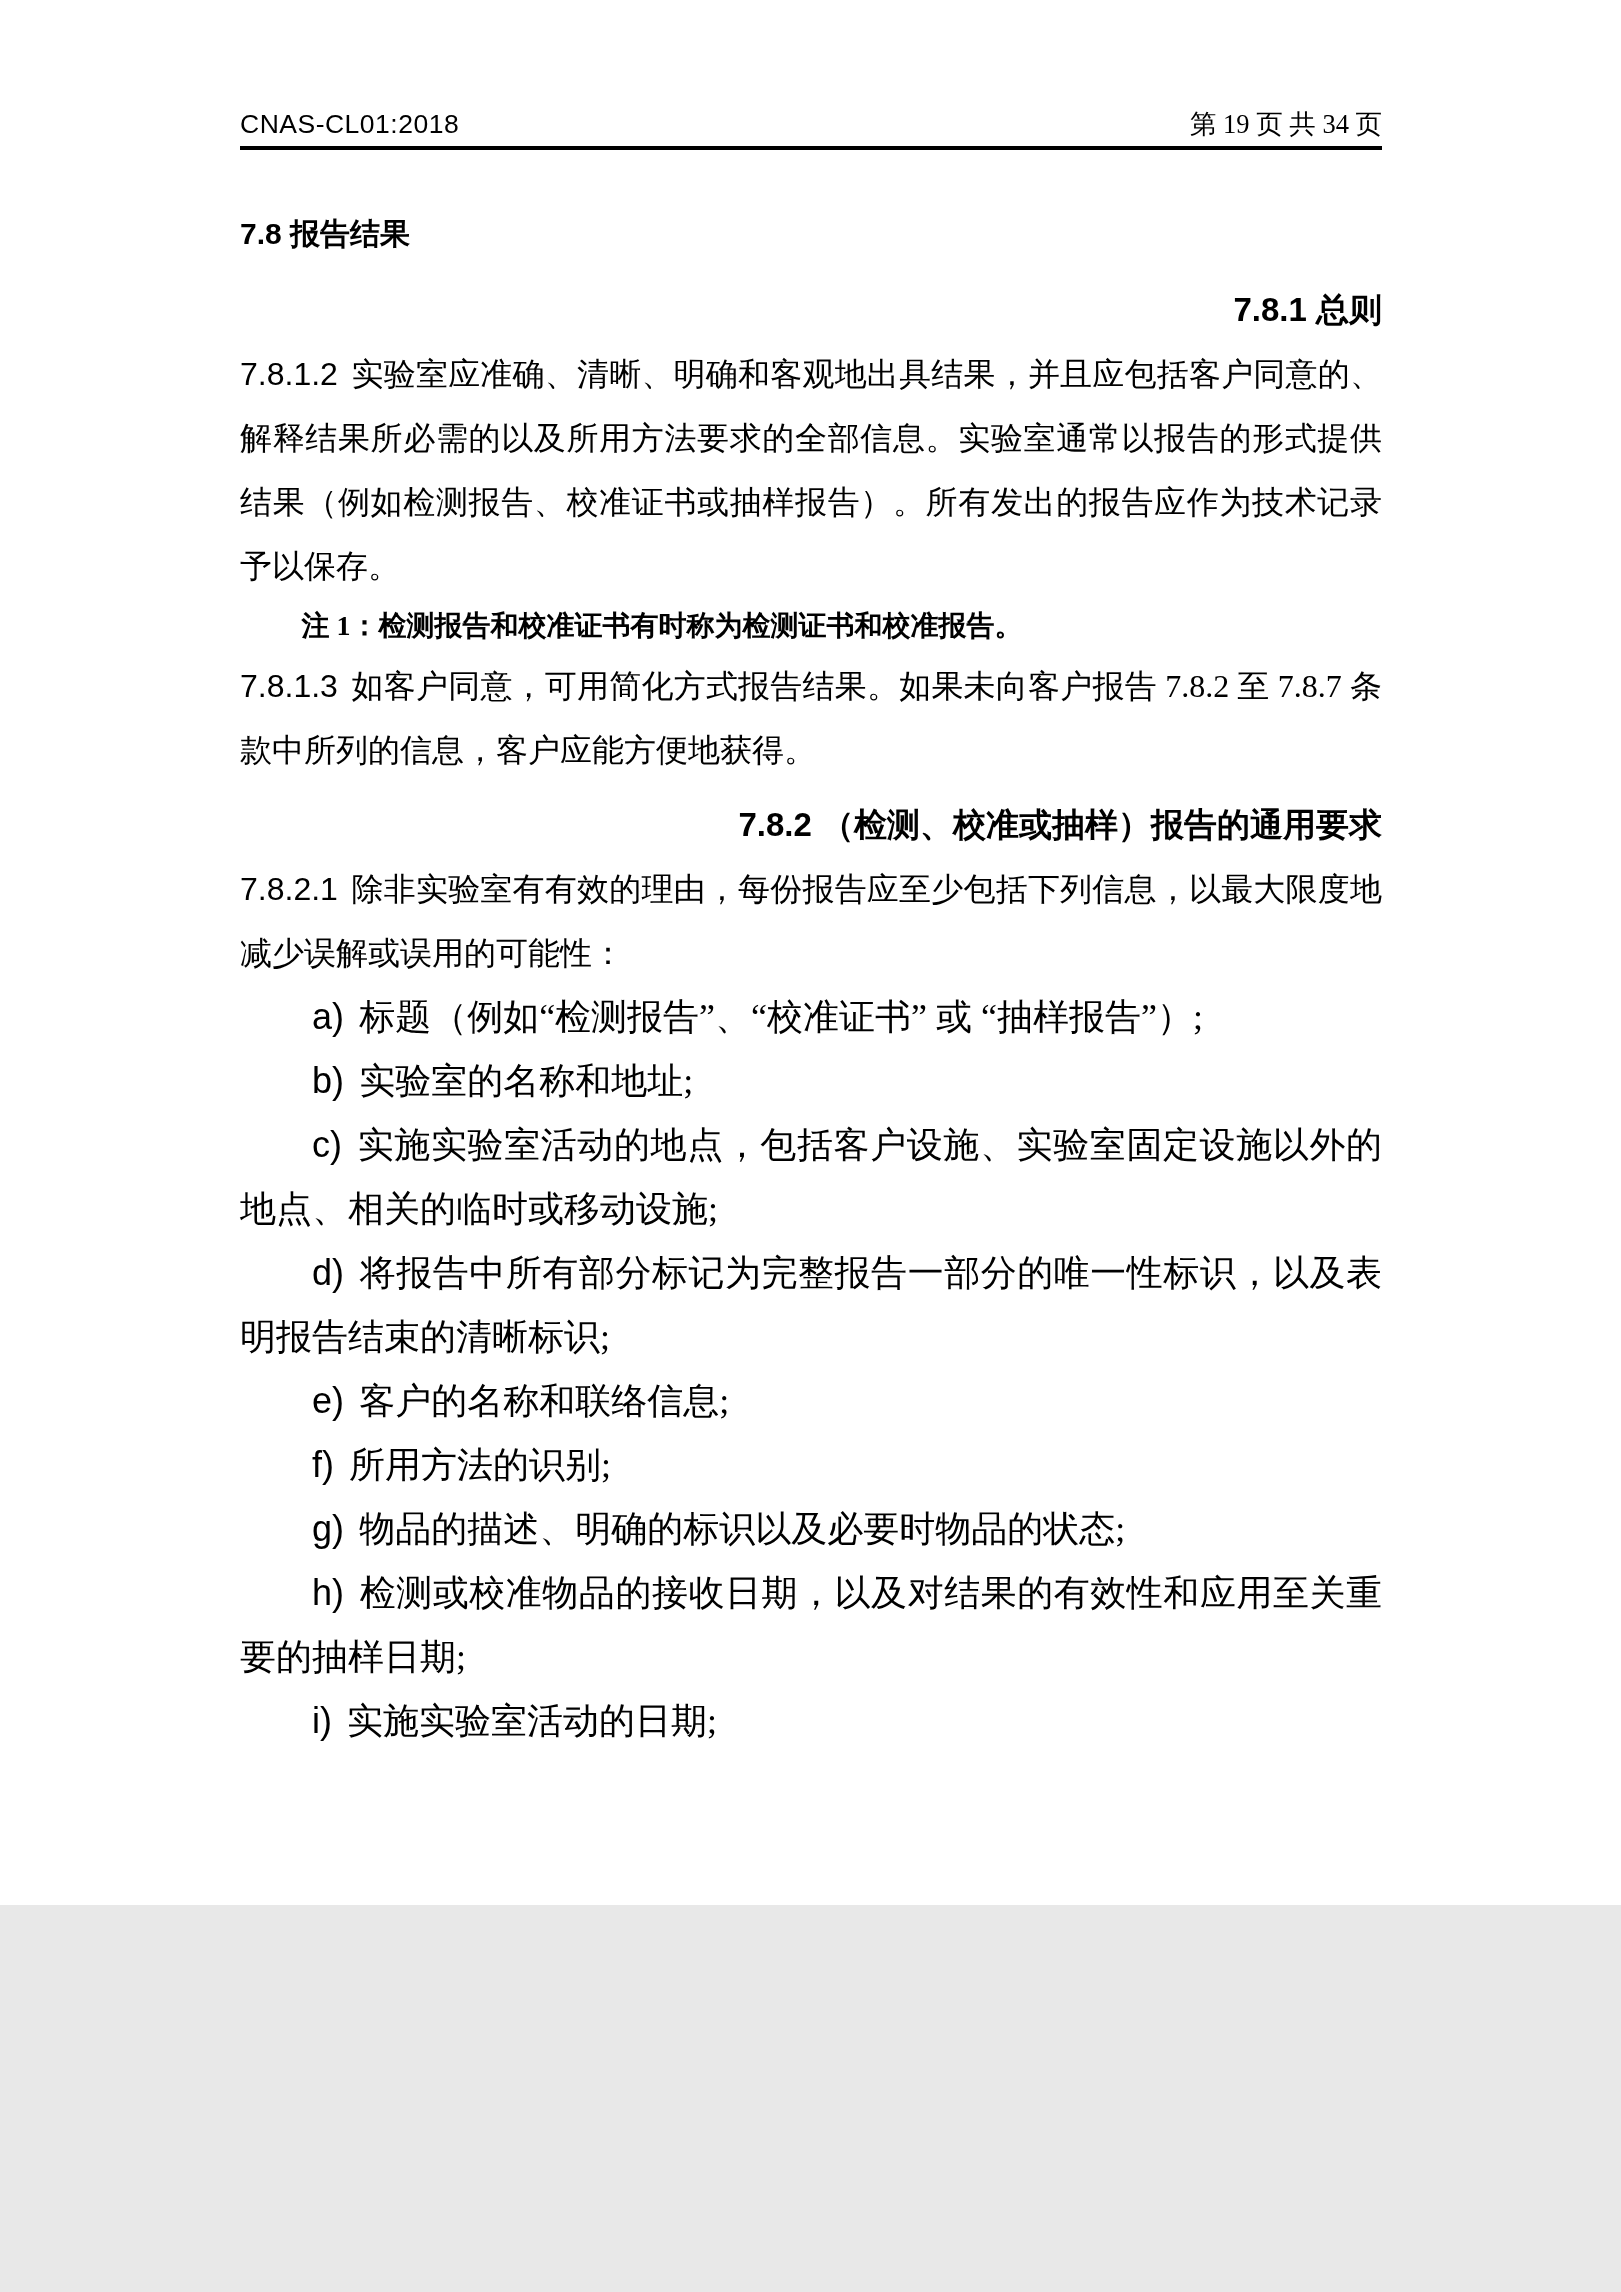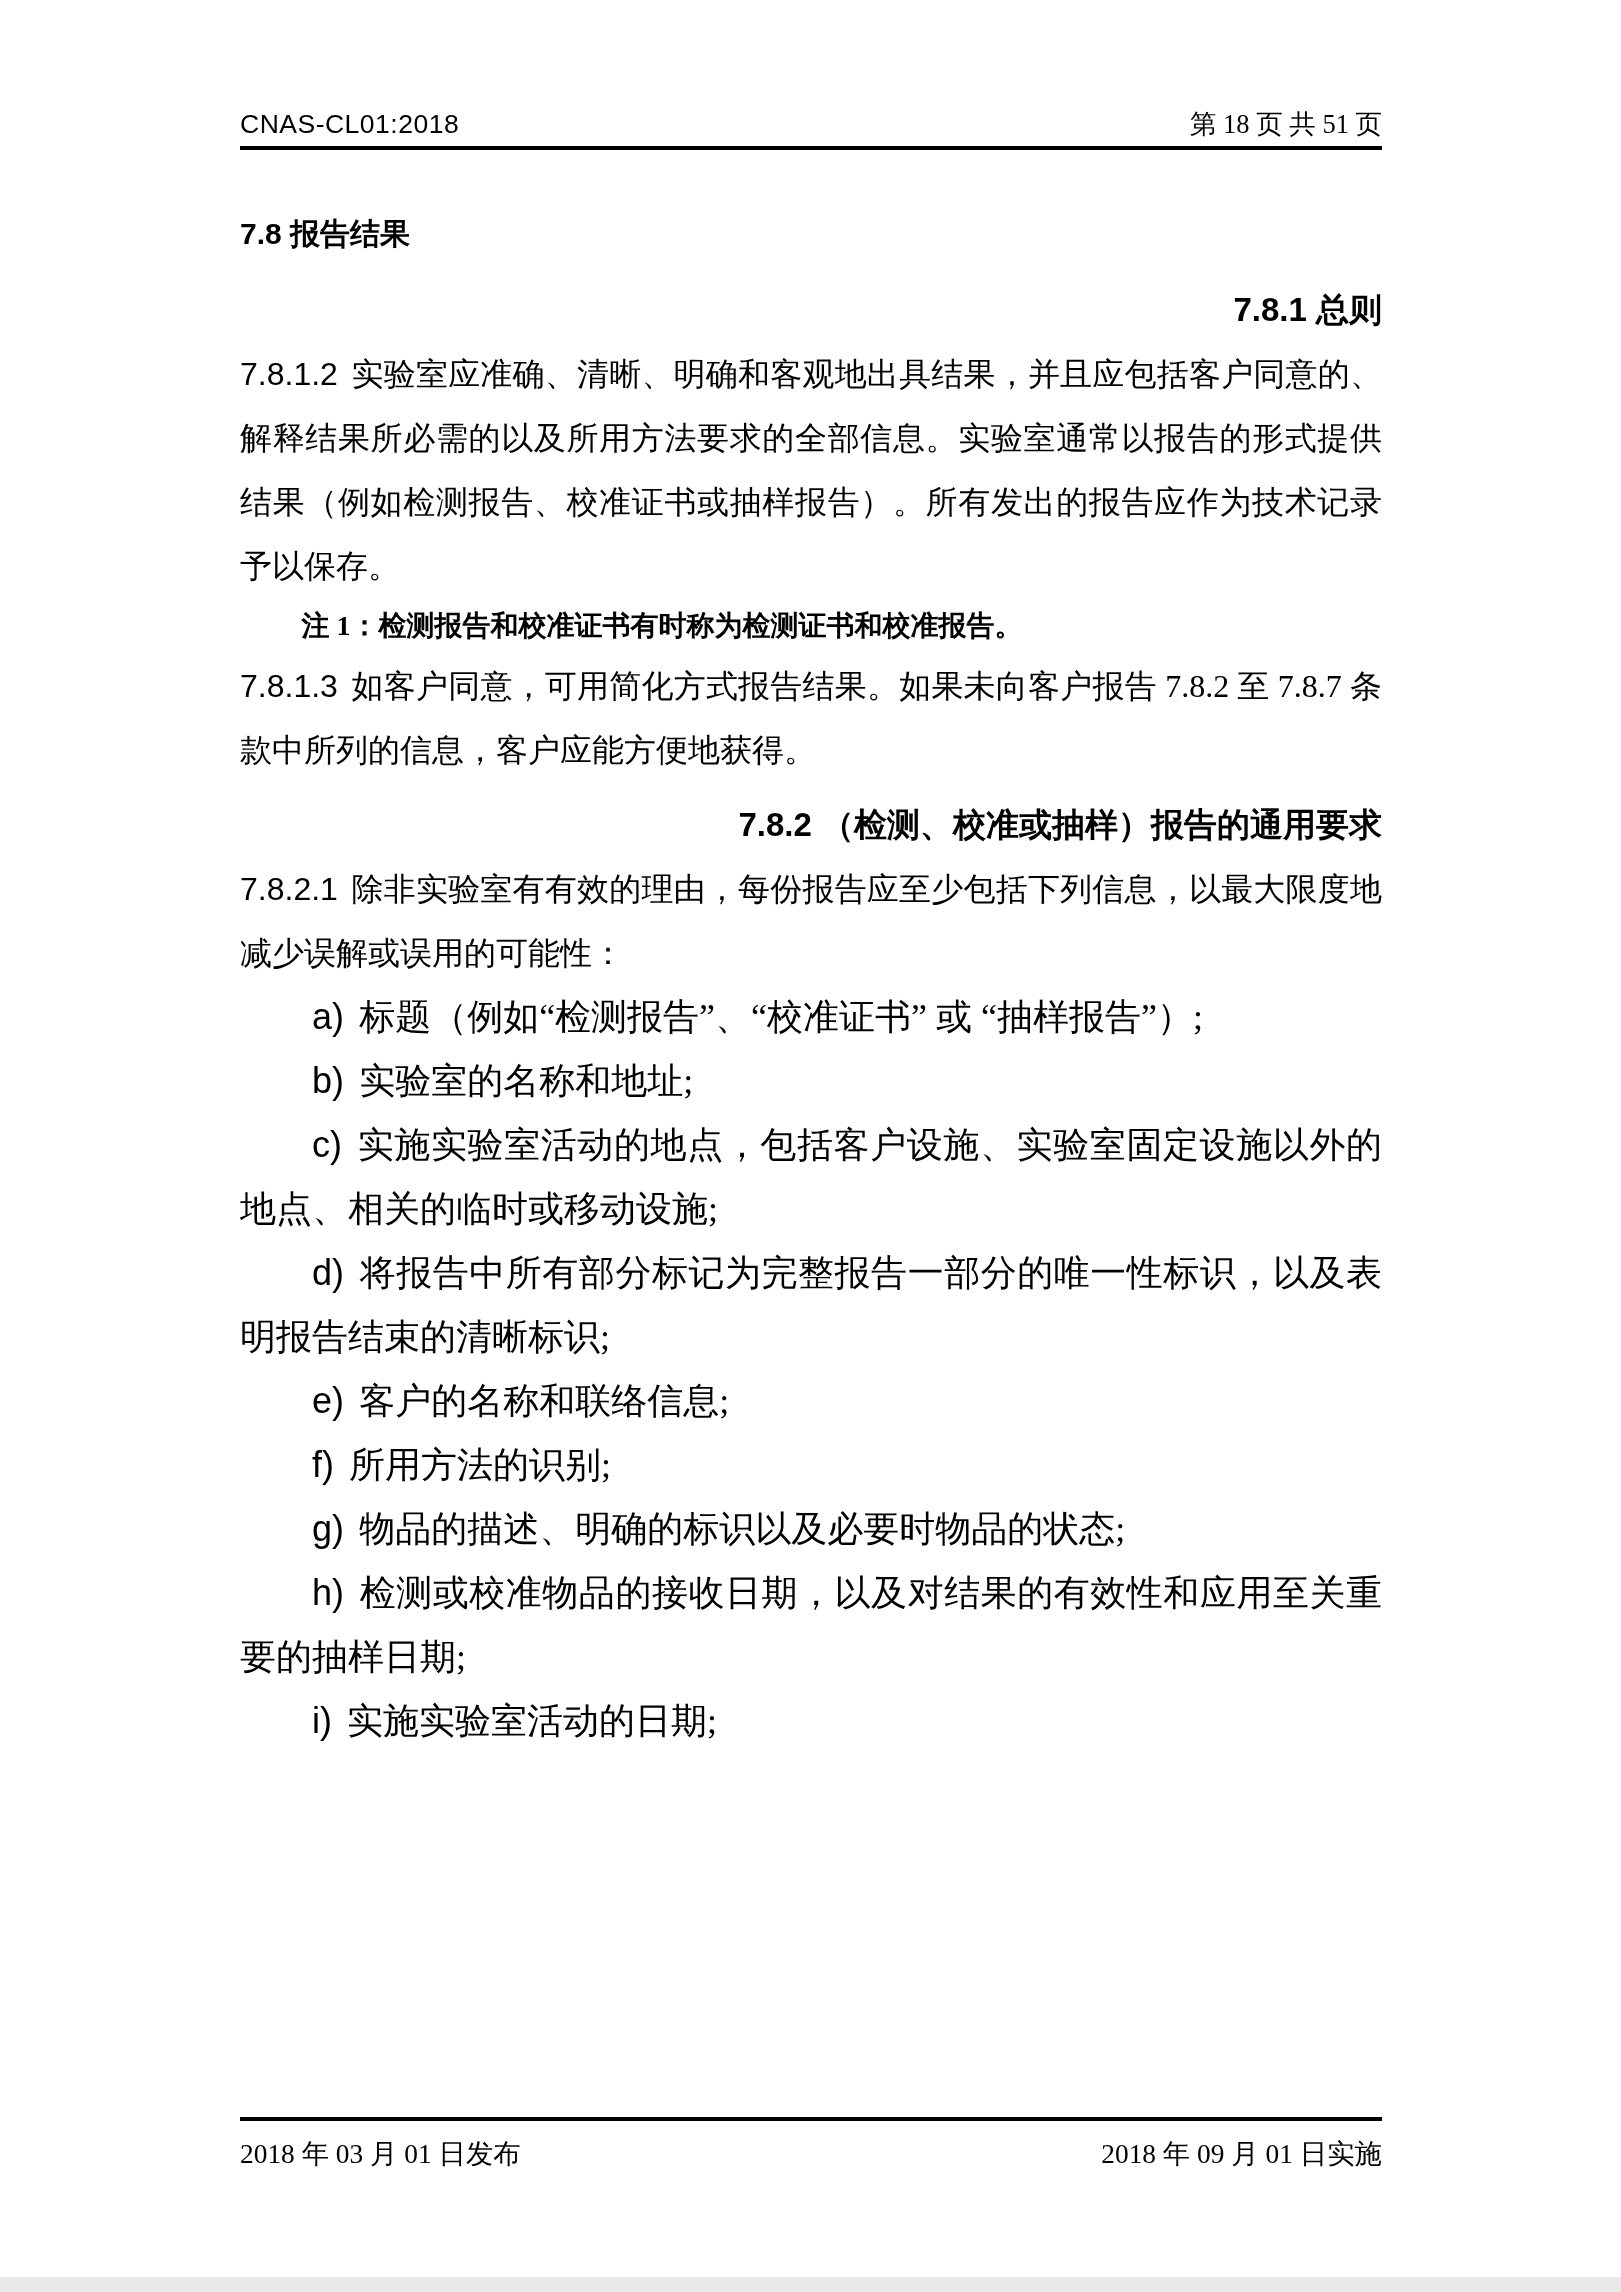--- a/index.html
+++ b/index.html
@@ -1,18 +1,18 @@
 <!DOCTYPE html>
 <html><head>
 <meta charset="utf-8">
 <style>
   html,body{margin:0;padding:0;background:#e8e8e8;}
   .page{
     position:relative;
-    width:1621px;height:2277px;
+    width:1621px;height:1905px;
     background:#ffffff;
     color:#000;
     overflow:hidden;
     font-family:"Liberation Serif","DejaVu Serif",serif;
   }
 
   
   .header{
     position:absolute;left:240px;width:1142px;top:110px;
     display:flex;justify-content:space-between;align-items:flex-end;
@@ -75,21 +75,21 @@
     text-align:justify;
   }
 </style>
 </head>
 <body>
 
 <div class="page">
 
   <div class="header">
     <span class="doc-id">CNAS-CL01:2018</span>
-    <span class="page-info">第 18 页 共 51 页</span>
+    <span class="page-info">第 19 页 共 34 页</span>
   </div>
 
   <div class="content">
 
 
     <p class="h1">7.8 报告结果</p>
 
     <p class="h2">7.8.1 总则</p>
 
 

